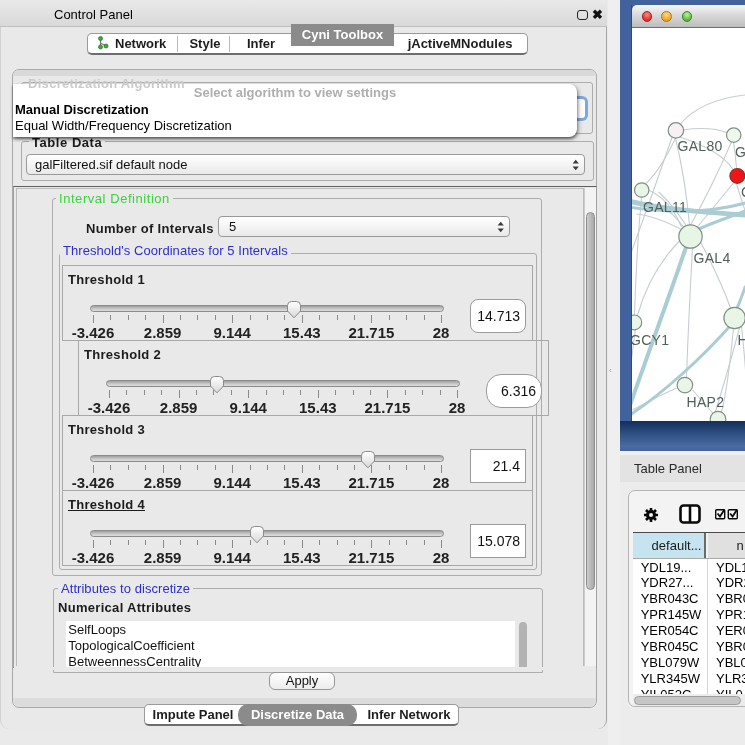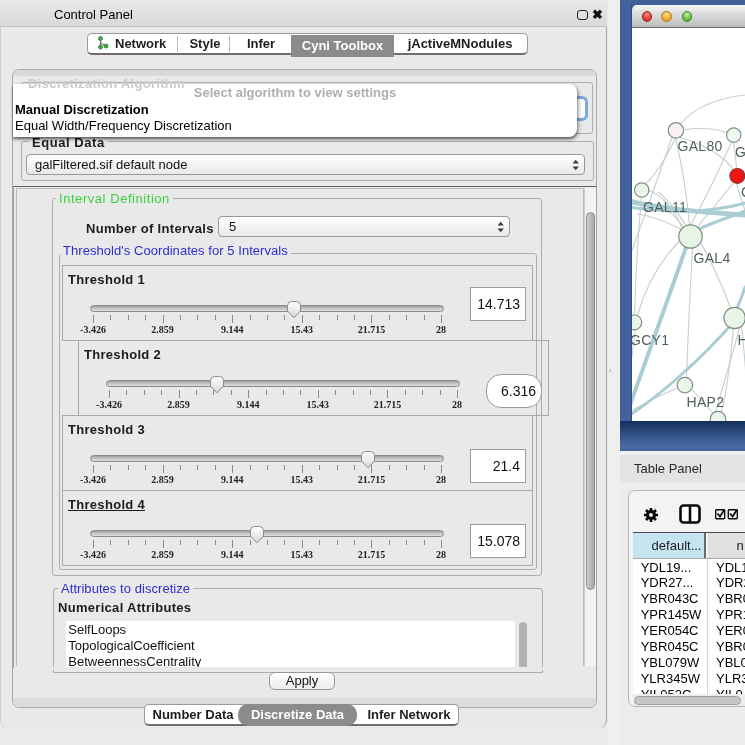--- a/index.html
+++ b/index.html
@@ -3,40 +3,40 @@
 <style>
 *{margin:0;padding:0;box-sizing:border-box;}
 html,body{width:745px;height:745px;overflow:hidden;}
 body{font-family:"Liberation Sans",sans-serif;background:#eaeaea;position:relative;}
 .abs{position:absolute;}
 .b13{font-size:13px;font-weight:bold;color:#1c1c1c;letter-spacing:0.3px;}
 .combo{background:linear-gradient(#ffffff,#f4f4f4 50%,#e9e9e9);border:1px solid #999;border-radius:4px;}
 .gbox{border:1px solid #adadad;border-radius:3px;}
 .glabel{position:absolute;background:#e9e9e9;padding:0 3px;font-size:13px;line-height:13px;letter-spacing:0.55px;}
 .tick{position:absolute;width:1px;background:#8a8a8a;}
-.tlabel{position:absolute;font-size:10px;font-weight:bold;color:#222;transform:translateX(-50%);white-space:nowrap;font-family:Liberation Serif, serif;}
+.tlabel{position:absolute;font-size:15px;font-weight:bold;color:#222;transform:translateX(-50%);white-space:nowrap;}
 .vbox{position:absolute;left:407px;width:56px;height:34px;background:#fff;border:1px solid #9b9b9b;font-size:14px;color:#111;text-align:right;padding:8px 5px 0 0;}
 .thr{position:absolute;left:62px;width:471px;height:76px;border:1px solid #a8a8a8;}
 .track{position:absolute;left:27px;width:354px;height:7px;border:1px solid #8b8b8b;border-radius:4px;background:linear-gradient(#9e9e9e,#c8c8c8 55%,#dedede);}
 .seg{position:absolute;top:0;height:22px;line-height:22px;text-align:center;font-size:13px;font-weight:bold;color:#1d1d1d;}
 .segsel{background:#8b8b8b;color:#fff;border-radius:10px;}
 .segbar{position:absolute;height:22px;background:#fff;border:1px solid #9a9a9a;border-radius:5px;border-bottom:2px solid #6d6d6d;}
 .sep{position:absolute;top:3px;width:1px;height:16px;background:#b9b9b9;}
 </style></head>
 <body>
 
 <div class="abs" id="cpwin" style="left:0;top:0;width:607px;height:729px;background:#e9e9e9;border-right:1px solid #a5a5a5;border-left:1px solid #d0d0d0;border-radius:0 0 9px 9px;"></div>
 
 <div class="abs" style="left:0;top:0;width:607px;height:27px;background:linear-gradient(#e9e9e9,#d9d9d9);border-bottom:1px solid #c0c0c0;"></div>
 <div class="abs" style="left:6px;top:7px;font-size:13px;color:#000000;margin-left:48px;">Control Panel</div>
 <div class="abs" style="left:577px;top:10px;width:11px;height:10px;border:1.6px solid #222;border-radius:3px;"></div>
 <div class="abs" style="left:592px;top:7px;font-size:13px;font-weight:bold;color:#111;">✖</div>
 
 <div class="segbar" style="left:87px;top:33px;width:441px;"></div>
-<div class="seg segsel" style="left:291px;top:35px;width:103px;border-radius:0;">Cyni Toolbox</div>
+<div class="seg segsel" style="left:291px;top:24px;width:103px;border-radius:0;">Cyni Toolbox</div>
 <div class="seg" style="left:115px;top:33px;width:51px;">Network</div>
 <div class="seg" style="left:179px;top:33px;width:52px;">Style</div>
 <div class="seg" style="left:235px;top:33px;width:52px;">Infer</div>
 <div class="seg" style="left:399px;top:33px;width:122px;">jActiveMNodules</div>
 <div class="sep" style="left:177px;top:36px;"></div>
 <div class="sep" style="left:229px;top:36px;"></div>
 <svg class="abs" style="left:97px;top:35px;" width="12" height="16" viewBox="0 0 12 16">
 <path d="M3.5 4 V12 M3.5 8 L9 11" stroke="#777" stroke-width="1.2" fill="none"></path>
 <circle cx="3.5" cy="3.5" r="2" fill="#43a843" stroke="#2a7a2a" stroke-width="0.8"></circle>
 <circle cx="3.5" cy="12" r="2" fill="#43a843" stroke="#2a7a2a" stroke-width="0.8"></circle>
@@ -44,21 +44,21 @@
 </svg>
 
 <div class="abs" style="left:12px;top:69px;width:585px;height:639px;background:#e9e9e9;border:1px solid #a9a9a9;border-radius:7px;"></div>
 <div class="abs" style="left:13px;top:70px;width:583px;height:6px;background:#d9d9d9;border-radius:7px 7px 0 0;"></div>
 <div class="abs" style="left:13px;top:698px;width:583px;height:9px;background:#dcdcdc;border-radius:0 0 7px 7px;"></div>
 
 <div class="abs gbox" style="left:21px;top:82px;width:572px;height:52px;"></div>
 <div class="abs" style="left:568px;top:96px;width:20px;height:25px;background:#fff;border:3px solid rgba(100,155,215,0.85);border-radius:6px;"></div>
 
 <div class="abs gbox" style="left:21px;top:141px;width:573px;height:40px;"></div>
-<div class="glabel b13" style="left:29px;top:136px;">Equal Data</div>
+<div class="glabel b13" style="left:29px;top:136px;">Table Data</div>
 <div class="abs combo" style="left:26px;top:154px;width:558.5px;height:21px;"></div>
 <div class="abs" style="left:35px;top:157px;font-size:13px;color:#111;">galFiltered.sif default node</div>
 <svg class="abs" style="left:571px;top:158.5px;" width="10" height="12" viewBox="0 0 10 12">
     <path d="M4.7 0.8 L7.8 4.6 H1.6 Z" fill="#3a3a3a"></path>
     <path d="M4.7 11.2 L1.6 7.4 H7.8 Z" fill="#3a3a3a"></path>
   </svg>
 
 <div class="abs" style="left:13px;top:186px;width:584px;height:482px;border:1px solid #a2a2a2;border-top:1px solid #5f5f5f;border-bottom:1px solid #8a8a8a;"></div>
 <div class="abs" style="left:16px;top:188px;width:568px;height:478px;border:1px solid #bbb;border-bottom:none;"></div>
 
@@ -111,21 +111,21 @@
       <div class="tlabel" style="left:378.0px;top:58px;">28</div>
 <svg class="abs" style="left:223.0px;top:34px;" width="16" height="19" viewBox="0 0 16 19">
         <defs>
           <linearGradient id="th1" x1="0" y1="0" x2="0" y2="1">
             <stop offset="0" stop-color="#ffffff"></stop>
             <stop offset="1" stop-color="#d8d8d8"></stop>
           </linearGradient>
         </defs>
         <path d="M1.5 5.5 Q1.5 1.5 5.5 1.5 L10.5 1.5 Q14.5 1.5 14.5 5.5 L14.5 11 L8 17.8 L1.5 11 Z" fill="url(#th1)" stroke="#8a8a8a" stroke-width="1"></path>
       </svg>
-<div class="vbox" style="top:21px;">14.713</div>
+<div class="vbox" style="top:33px;border-radius:8px;">14.713</div>
 </div>
 <div class="thr" style="top:340px;margin-left:16px;">
 <div class="abs b13" style="left:5px;top:6px;">Threshold 2</div>
 <div class="track" style="top:39px;"></div>
 <div class="tick" style="left:30.0px;top:49px;height:8px;"></div>
       <div class="tick" style="left:47.4px;top:49px;height:5px;"></div>
       <div class="tick" style="left:64.8px;top:49px;height:5px;"></div>
       <div class="tick" style="left:82.2px;top:49px;height:5px;"></div>
       <div class="tick" style="left:99.6px;top:49px;height:8px;"></div>
       <div class="tick" style="left:117.0px;top:49px;height:5px;"></div>
@@ -252,21 +252,21 @@
 </div>
 <div class="abs" style="left:518.5px;top:622px;width:8.5px;height:45px;background:#b3b3b3;border-radius:4px 4px 0 0;"></div>
 
 <div class="abs" style="left:14px;top:667px;width:582px;height:3px;background:#e9e9e9;"></div>
 </div>
 
 <div class="abs" style="left:269px;top:672px;width:66px;height:18px;background:linear-gradient(#ffffff,#ececec);border:1px solid #979797;border-radius:6px;text-align:center;font-size:13px;line-height:16px;color:#111;">Apply</div>
 
 <div class="segbar" style="left:143.5px;top:704px;width:315px;"></div>
 <div class="seg segsel" style="left:238px;top:704px;width:119px;">Discretize Data</div>
-<div class="seg" style="left:148px;top:704px;width:90px;">Number Data</div>
+<div class="seg" style="left:148px;top:704px;width:90px;">Impute Panel</div>
 <div class="seg" style="left:359px;top:704px;width:100px;">Infer Network</div>
 
 <div class="abs" style="left:608px;top:0;width:137px;height:745px;background:#efefef;"></div>
 <div class="abs" style="left:609px;top:366px;font-size:8px;color:#999;">‹</div>
 <div id="network">
 
 <div class="abs" style="left:620px;top:0;width:125px;height:451px;background:#41629c;"></div>
 <div class="abs" style="left:620px;top:421px;width:125px;height:30px;background:linear-gradient(#132f5b,#2d4e80 40%,#4a6ba3 85%,#42639d);"></div>
 <div class="abs" style="left:630.5px;top:5px;width:1.5px;height:416px;background:#2c4c80;"></div>
 

